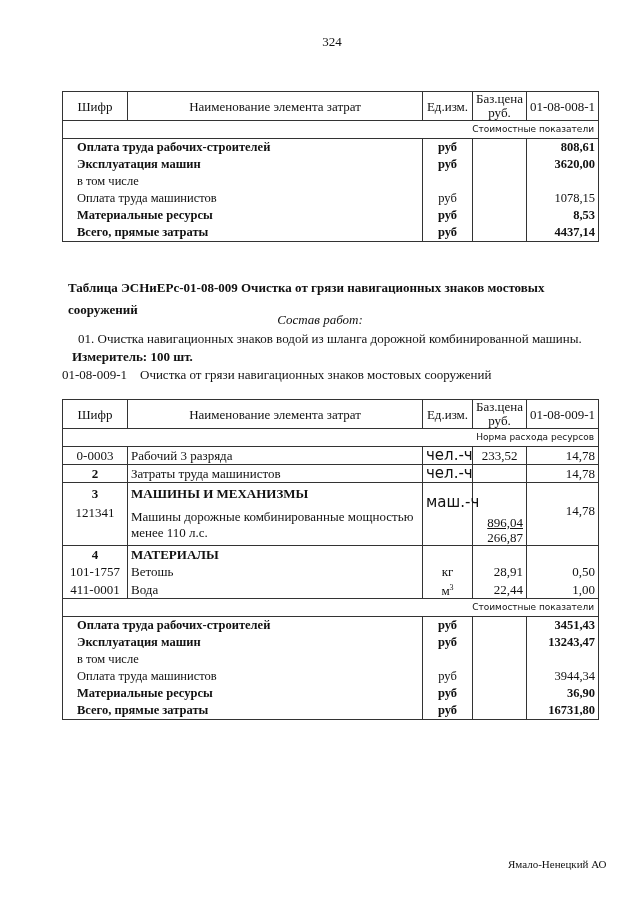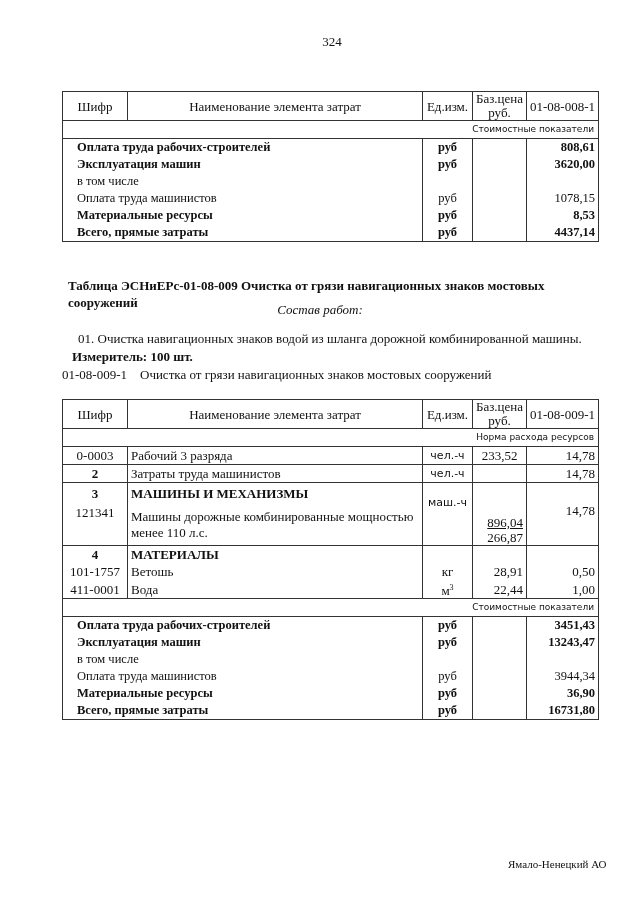--- a/index.html
+++ b/index.html
@@ -16,25 +16,25 @@
   .bb { border-bottom: 1px solid #333; }
   .c { text-align: center; }
   .r { text-align: right; }
   .b { font-weight: bold; }
   .hdr td { height: 36px; font-size: 13px; }
   .hdr .two { line-height: 14px; }
   .sect td { height: 15px; }
   .sect .lab { text-align: right; font-family: "DejaVu Sans", "Liberation Sans", sans-serif; font-size: 9px; padding-right: 4px; }
   .sum td { height: 17px; font-size: 12.5px; }
   .sum .name { padding-left: 14px; }
-  .unit-sans { font-family: "DejaVu Sans", "Liberation Sans", sans-serif; font-size: 11px; }
+  .unit-sans { font-family: "DejaVu Sans", "Liberation Sans", sans-serif; font-size: 15px; }
   .u { text-decoration: underline; }
 
-  .title2 { left: 68px; top: 277px; width: 520px; font-weight: bold; font-size: 13px; line-height: 17px; }
-  .sostav { left: 0; width: 640px; top: 302px; text-align: center; font-style: italic; font-size: 13px; }
+  .title2 { left: 68px; top: 277px; width: 520px; font-weight: bold; font-size: 13px; line-height: 22px; }
+  .sostav { left: 0; width: 640px; top: 312px; text-align: center; font-style: italic; font-size: 13px; }
   .item01 { left: 78px; top: 331px; font-size: 13px; }
   .izm { left: 72px; top: 349px; font-weight: bold; font-size: 13px; }
   .code-line { left: 62px; top: 367px; font-size: 13px; }
   .region { left: 508px; top: 858px; font-size: 11px; }
 </style>
 </head>
 <body>
 
 <div class="abs page-num">324</div>
 

